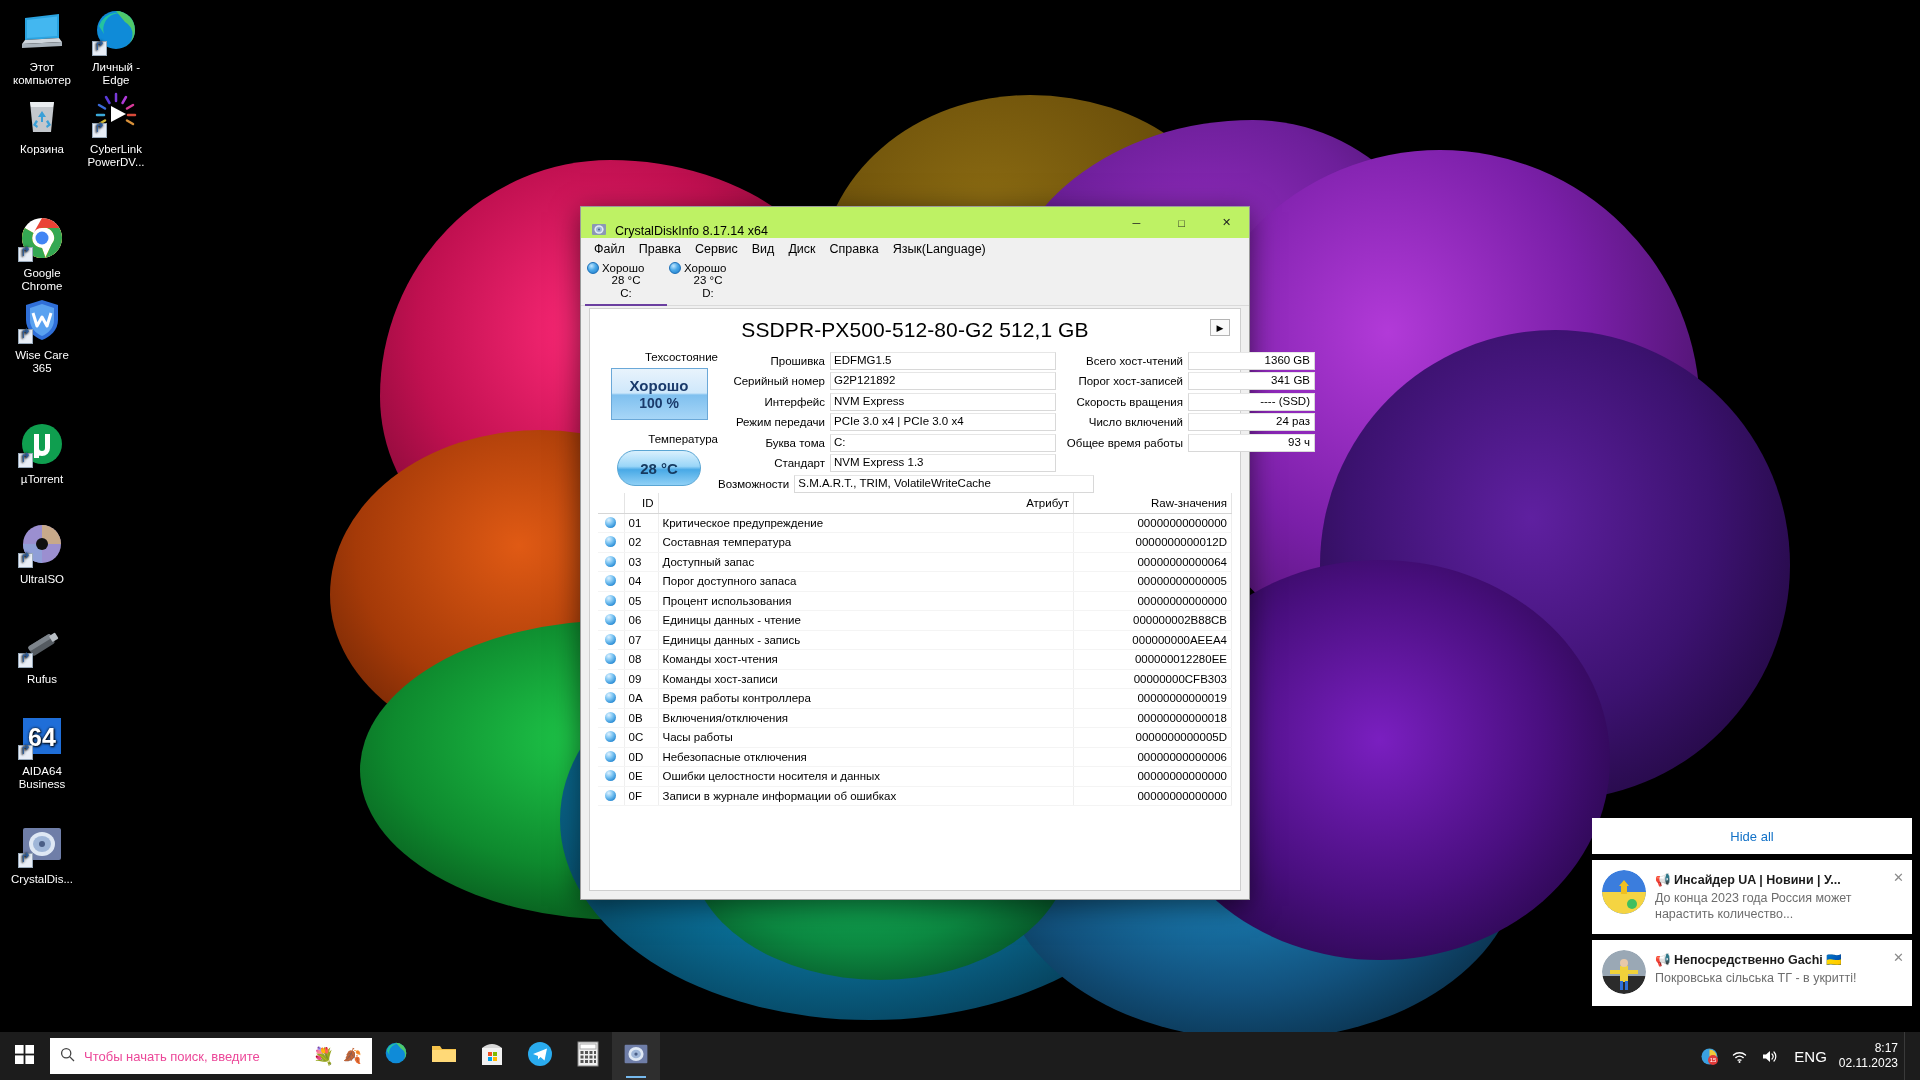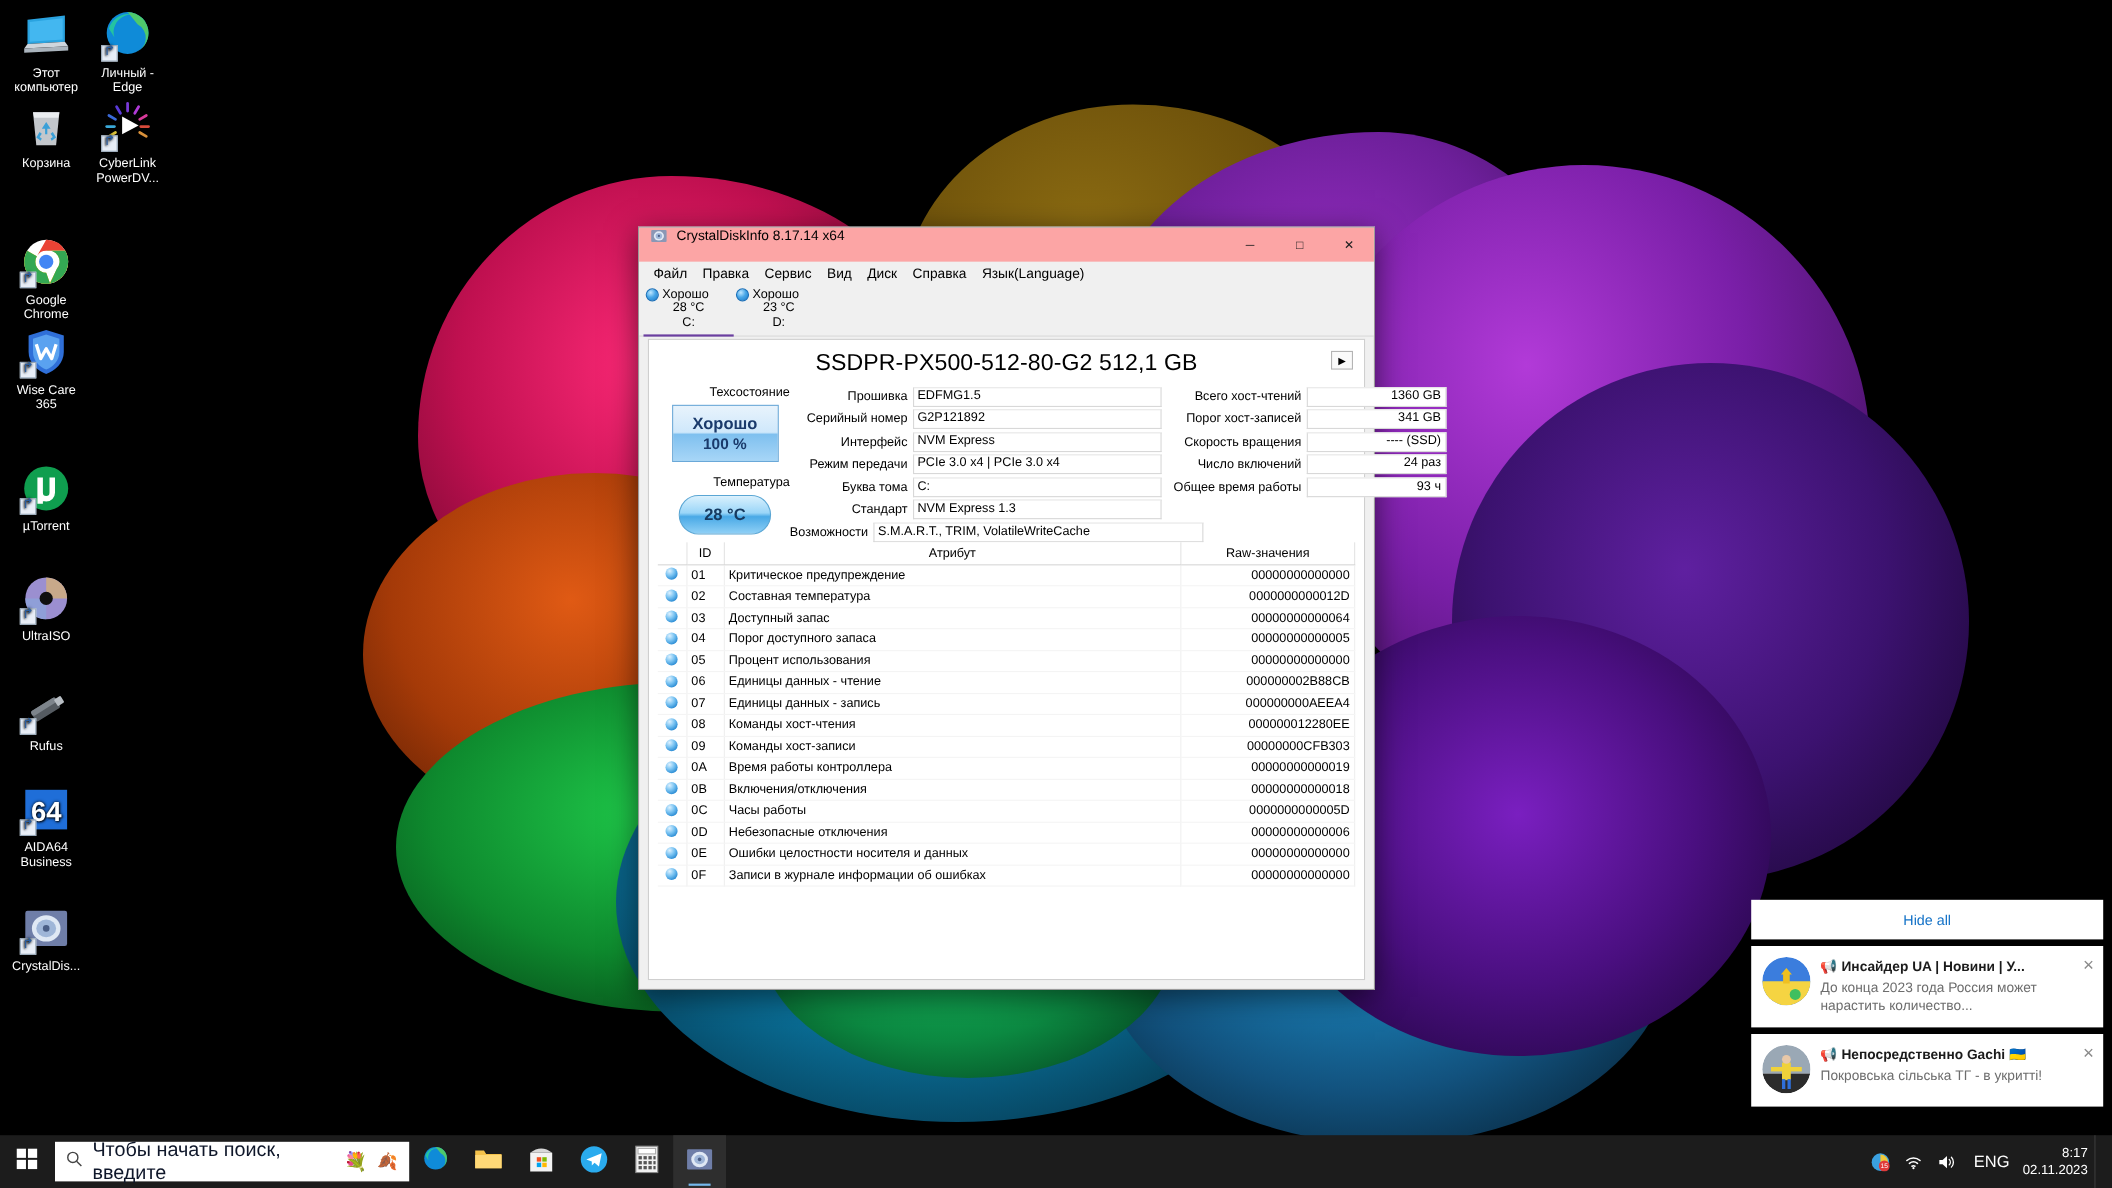--- a/index.html
+++ b/index.html
@@ -49,22 +49,22 @@
     position: absolute;
     left: 580px; top: 206px;
     width: 670px; height: 694px;
     background: #f0f0f0;
     border: 1px solid #9a9a9a;
     box-shadow: 0 6px 26px rgba(0,0,0,.55);
     font-size: 12px;
     color: #000;
   }
   #titlebar {
-    height: 31px; background: #fca5a5;
-    display: flex; align-items: flex-start;
+    height: 31px; background: #bef264;
+    display: flex; align-items: flex-end;
     border-bottom: 0px solid #ddd;
   }
   #titlebar .tb-icon {
     width: 16px; height: 16px; margin: 0 8px 0 10px;
     position: relative; flex: none;
   }
   #titlebar .tb-title { font-size: 12.5px; flex: 1; }
   .win-btns { display: flex; height: 31px; }
   .win-btn {
     width: 45px; height: 31px;
@@ -148,21 +148,21 @@
   .fval.num { text-align: right; padding-right: 4px; }
   #fields-left { width: 338px; flex: none; }
   #fields-left .flabel { width: 112px; }
   #fields-right { width: 255px; flex: none; margin-left: 4px; }
   #fields-right .flabel { width: 128px; }
 
   
   #attr-wrap { position: absolute; left: 8px; right: 8px; top: 184px; bottom: 62px; }
   table#attrs { width: 100%; border-collapse: collapse; font-size: 11.5px; }
   table#attrs th {
-    font-weight: normal; text-align: center; padding: 3px 4px;
+    font-weight: normal; text-align: right; padding: 3px 4px;
     border-bottom: 1px solid #d6d6d6; border-right: 1px solid #e4e4e4;
     background: #fff; height: 20px;
   }
   table#attrs td {
     padding: 1px 4px; height: 19.5px;
     border-right: 1px solid #efefef; border-bottom: 1px solid #f4f4f4;
   }
   th.c-bulb, td.c-bulb { width: 26px; text-align: center; }
   th.c-id, td.c-id { width: 34px; }
   th.c-name, td.c-name { }
@@ -205,21 +205,21 @@
   #taskbar {
     position: absolute; left: 0; bottom: 0; width: 1920px; height: 48px;
     background: #1c1c1c; display: flex; align-items: center;
   }
   #start-btn { width: 48px; height: 48px; display: flex; align-items: center; justify-content: center; }
   #search-box {
     width: 322px; height: 36px; background: #fff; margin-left: 2px;
     display: flex; align-items: center; padding: 0 10px; gap: 9px;
     position: relative;
   }
-  #search-box .sb-text { font-size: 18px; color: #0f172a; flex: 1; }
+  #search-box .sb-text { font-size: 13px; color: #ec4899; flex: 1; }
   .tb-app {
     width: 48px; height: 48px; display: flex; align-items: center; justify-content: center;
     position: relative;
   }
   .tb-app.active { background: #2e2e2e; }
   .tb-app.active::after {
     content: ""; position: absolute; bottom: 2px; left: 14px; width: 20px; height: 2px; background: #76b9ed;
   }
   #tray { margin-left: auto; display: flex; align-items: center; gap: 0px; padding-right: 8px; }
   .tray-ico { width: 30px; height: 48px; display: flex; align-items: center; justify-content: center; color: #fff; }

